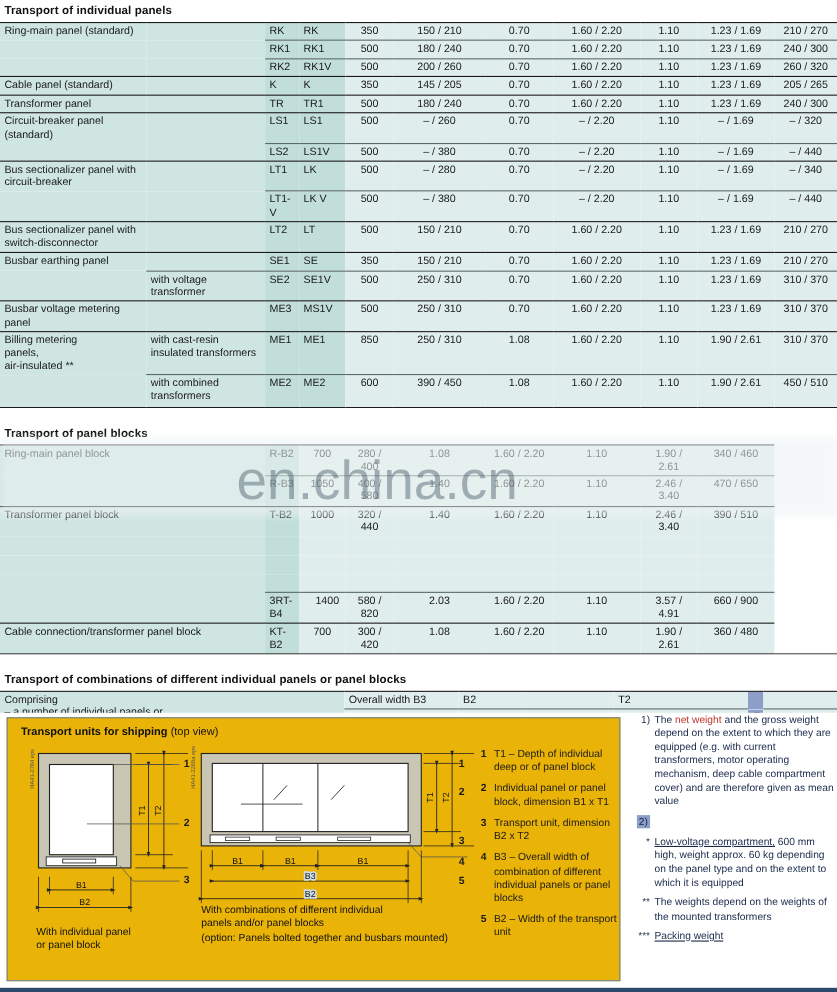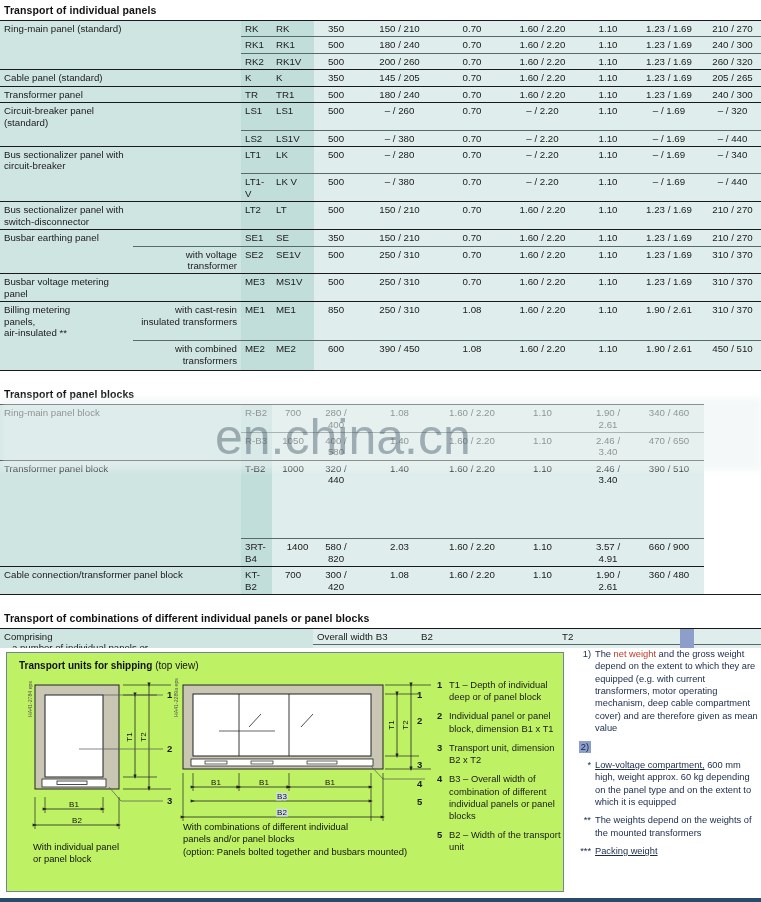--- a/index.html
+++ b/index.html
@@ -21,21 +21,21 @@
   table.dt { border-collapse: collapse; width: 761px; table-layout: fixed; font-size: 9.7px; }
   table.dt td { padding: 2px 4px; vertical-align: top; line-height: 1.18; height: 16px; }
 
   
   .c-name  { background: #cfe5e2; }
   .c-sub   { background: #cfe5e2; }
   .c-code  { background: #c2dedb; }
   .c-num   { background: #dfeeec; }
 
   .ctr  { text-align: center; }
-  .rgt  { text-align: right; }
+  .rgt  { }
 
   
   .top-rule td { border-top: 1.6px solid #1a1a1a; }
 
   .spacer { height: 13px; background: #fff; }
 
   
   .sup { font-size: 8px; vertical-align: super; }
 
   .foot-line { font-size: 9.6px; padding: 3px 4px 3px 12px; line-height: 1.35; }
@@ -49,21 +49,21 @@
   }
   .bandcol { background: #8d9fc9; }
 
   
   .bottom {
     position: absolute; left: 0; top: 648px; width: 761px; height: 254px;
     background: #ffffff;
   }
   .diagram-box {
     position: absolute; left: 6px; top: 4px; width: 558px; height: 240px;
-    background: #bef264; border: 1px solid #6f8494;
+    background: #eab308; border: 1px solid #6f8494;
   }
   .dg-title { position: absolute; left: 12px; top: 7px; font-size: 10px; font-weight: bold; color: #111; }
   .dg-title span { font-weight: normal; }
 
   .vlabel {
     position: absolute; font-size: 5.2px; color: #555;
     transform: rotate(-90deg); transform-origin: left top; white-space: nowrap;
   }
 
   .legend { position: absolute; left: 430px; top: 26px; width: 128px; font-size: 9.4px; line-height: 1.3; }

